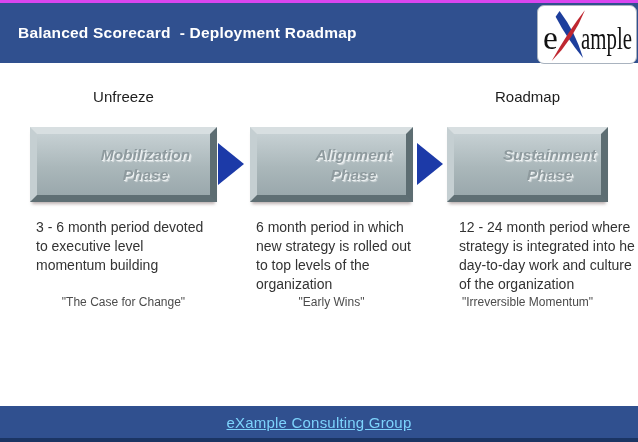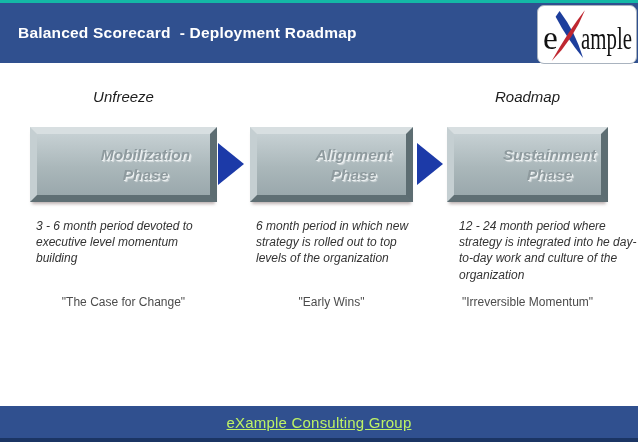--- a/index.html
+++ b/index.html
@@ -6,21 +6,21 @@
   .slide {
     position:relative; width:638px; height:442px;
     background:#ffffff; overflow:hidden;
     font-family:"Liberation Sans", sans-serif;
   }
 
   
   .header-band {
     position:absolute; left:0; top:0; width:638px; height:63px;
     background:#30508f;
-    border-top:3px solid #14b8a6;
+    border-top:3px solid #d946ef;
     box-sizing:border-box;
   }
   .page-title {
     position:absolute; left:18px; top:0; height:60px;
     display:flex; align-items:center;
     color:#ffffff; font-size:15.5px; font-weight:bold;
     letter-spacing:0.2px; white-space:pre;
   }
   .logo-box {
     position:absolute; right:1px; top:2px; width:100px; height:59px;
@@ -30,42 +30,42 @@
   .logo-box svg { display:block; width:100%; height:100%; }
 
   
   .col { position:absolute; top:88px; height:232px; }
   .col-1 { left:30px;  width:187px; }
   .col-2 { left:250px; width:163px; }
   .col-3 { left:447px; width:161px; }
 
   .stage-label {
     position:absolute; top:0; left:0; right:0; text-align:center;
-    font-style:italic; font-size:15px; color:#1d1d1d;
+    font-size:15px; color:#1d1d1d;
   }
 
   .phase-box {
     position:absolute; top:39px; left:0; right:0; height:75px;
     box-sizing:border-box;
     border:7px solid;
     border-color:#d8dfe1 #5d6d72 #5f6f74 #c5cfd2;
     background:linear-gradient(180deg,#c6d0d3 0%,#aab7ba 55%,#9aa8ac 100%);
     box-shadow:0 4px 3px -2px rgba(135,115,115,0.55);
     display:flex; align-items:center; justify-content:center;padding-left:44px;
   }
   .phase-label {
     font-weight:bold; font-style:italic; font-size:15.5px;
     color:#8e9a9e; text-align:center; line-height:1.25;
     white-space:pre-line;
     text-shadow:1px 1px 0 #eef2f3, 2px 2px 1px rgba(255,255,255,0.55);
   }
 
   .desc-text {
     position:absolute; top:130px; left:6px;
-    font-style:italic; font-size:12px; line-height:1.35; color:#333333;
+    font-size:14px; line-height:1.35; color:#333333;
   }
   .col-1 .desc-text { width:180px; }
   .col-2 .desc-text { width:170px; }
   .col-3 .desc-text { width:180px;margin-left:6px; }
 
   .quote-text {
     position:absolute; top:207px; left:0; right:0; text-align:center;
     font-size:12px; color:#4c4c4c;
   }
 
@@ -79,21 +79,21 @@
   .arrow-1 { left:218px; }
   .arrow-2 { left:417px; }
 
   
   .footer-band {
     position:absolute; left:0; top:406px; width:638px; height:32px;
     background:#30508f;
     display:flex; align-items:center; justify-content:center;
   }
   .footer-link {
-    color:#bef264; font-size:15px; text-decoration:underline;
+    color:#7dd3fc; font-size:15px; text-decoration:underline;
     letter-spacing:0.2px; cursor:pointer;
   }
   .footer-strip {
     position:absolute; left:0; top:438px; width:638px; height:4px;
     background:#1b3564;
   }
 </style>
 </head>
 <body>
 

